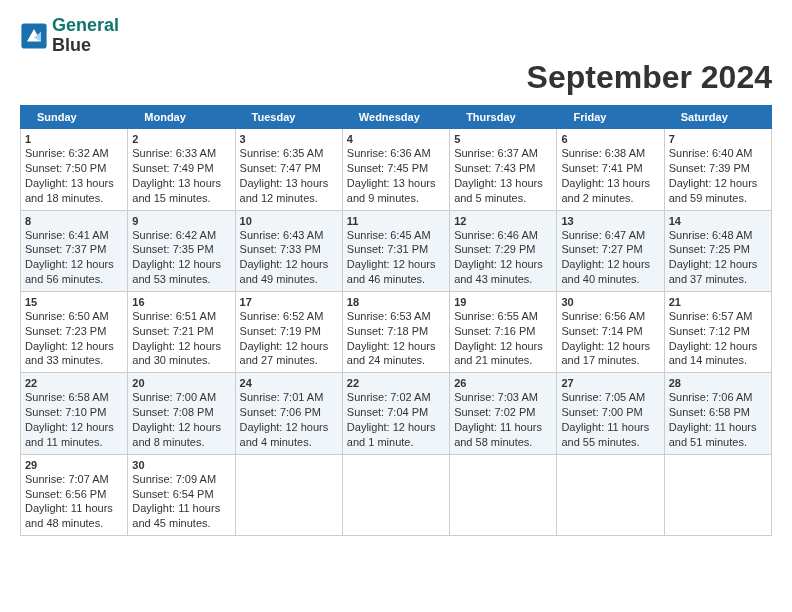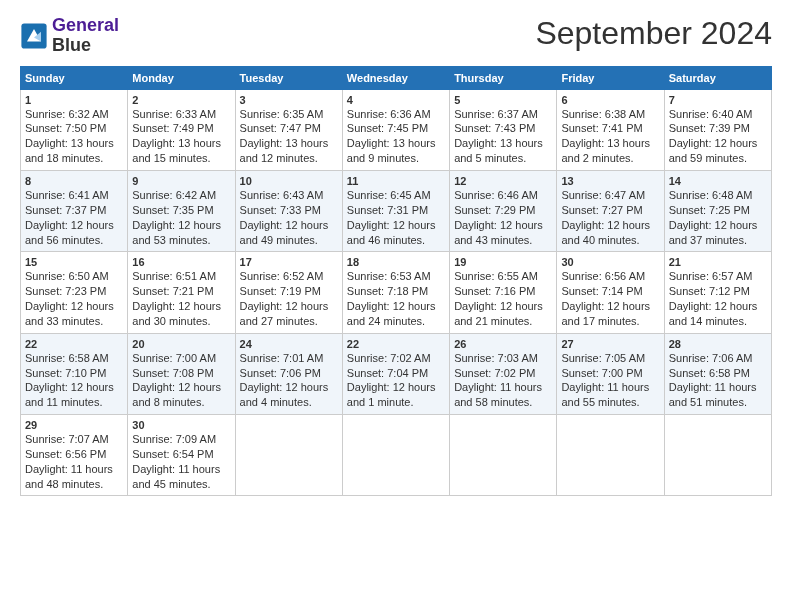--- a/index.html
+++ b/index.html
@@ -27,48 +27,49 @@
       align-items: center;
       gap: 4px;
     }
     .logo-text {
       font-size: 18px;
       font-weight: bold;
       color: #333;
       line-height: 1.1;
     }
     .logo-text span {
-      color: #4c1d95;
+      color: #0f766e;
     }
     .logo-icon {
       width: 28px;
       height: 28px;
     }
     .title-block {
       text-align: right;
     }
     .month-title {
       font-size: 32px;
-      font-weight: normal;
+      font-weight: bold;
       color: #333;
       line-height: 1.1;
+      margin-top: 44px;
     }
     .subtitle {
       font-size: 14px;
       color: #555;
     }
     .calendar-table {
       width: 100%;
       border-collapse: collapse;
       font-size: 9.5px;
     }
     .calendar-table th {
       background-color: #2471b5;
       color: #fff;
-      padding: 5px 4px;
+      padding: 5px 16px;
       text-align: left;
       font-size: 11px;
       font-weight: bold;
       border: 1px solid #2471b5;
     }
     .calendar-table td {
       vertical-align: top;
       padding: 4px 4px;
       border: 1px solid #ccc;
       width: calc(100% / 7);

